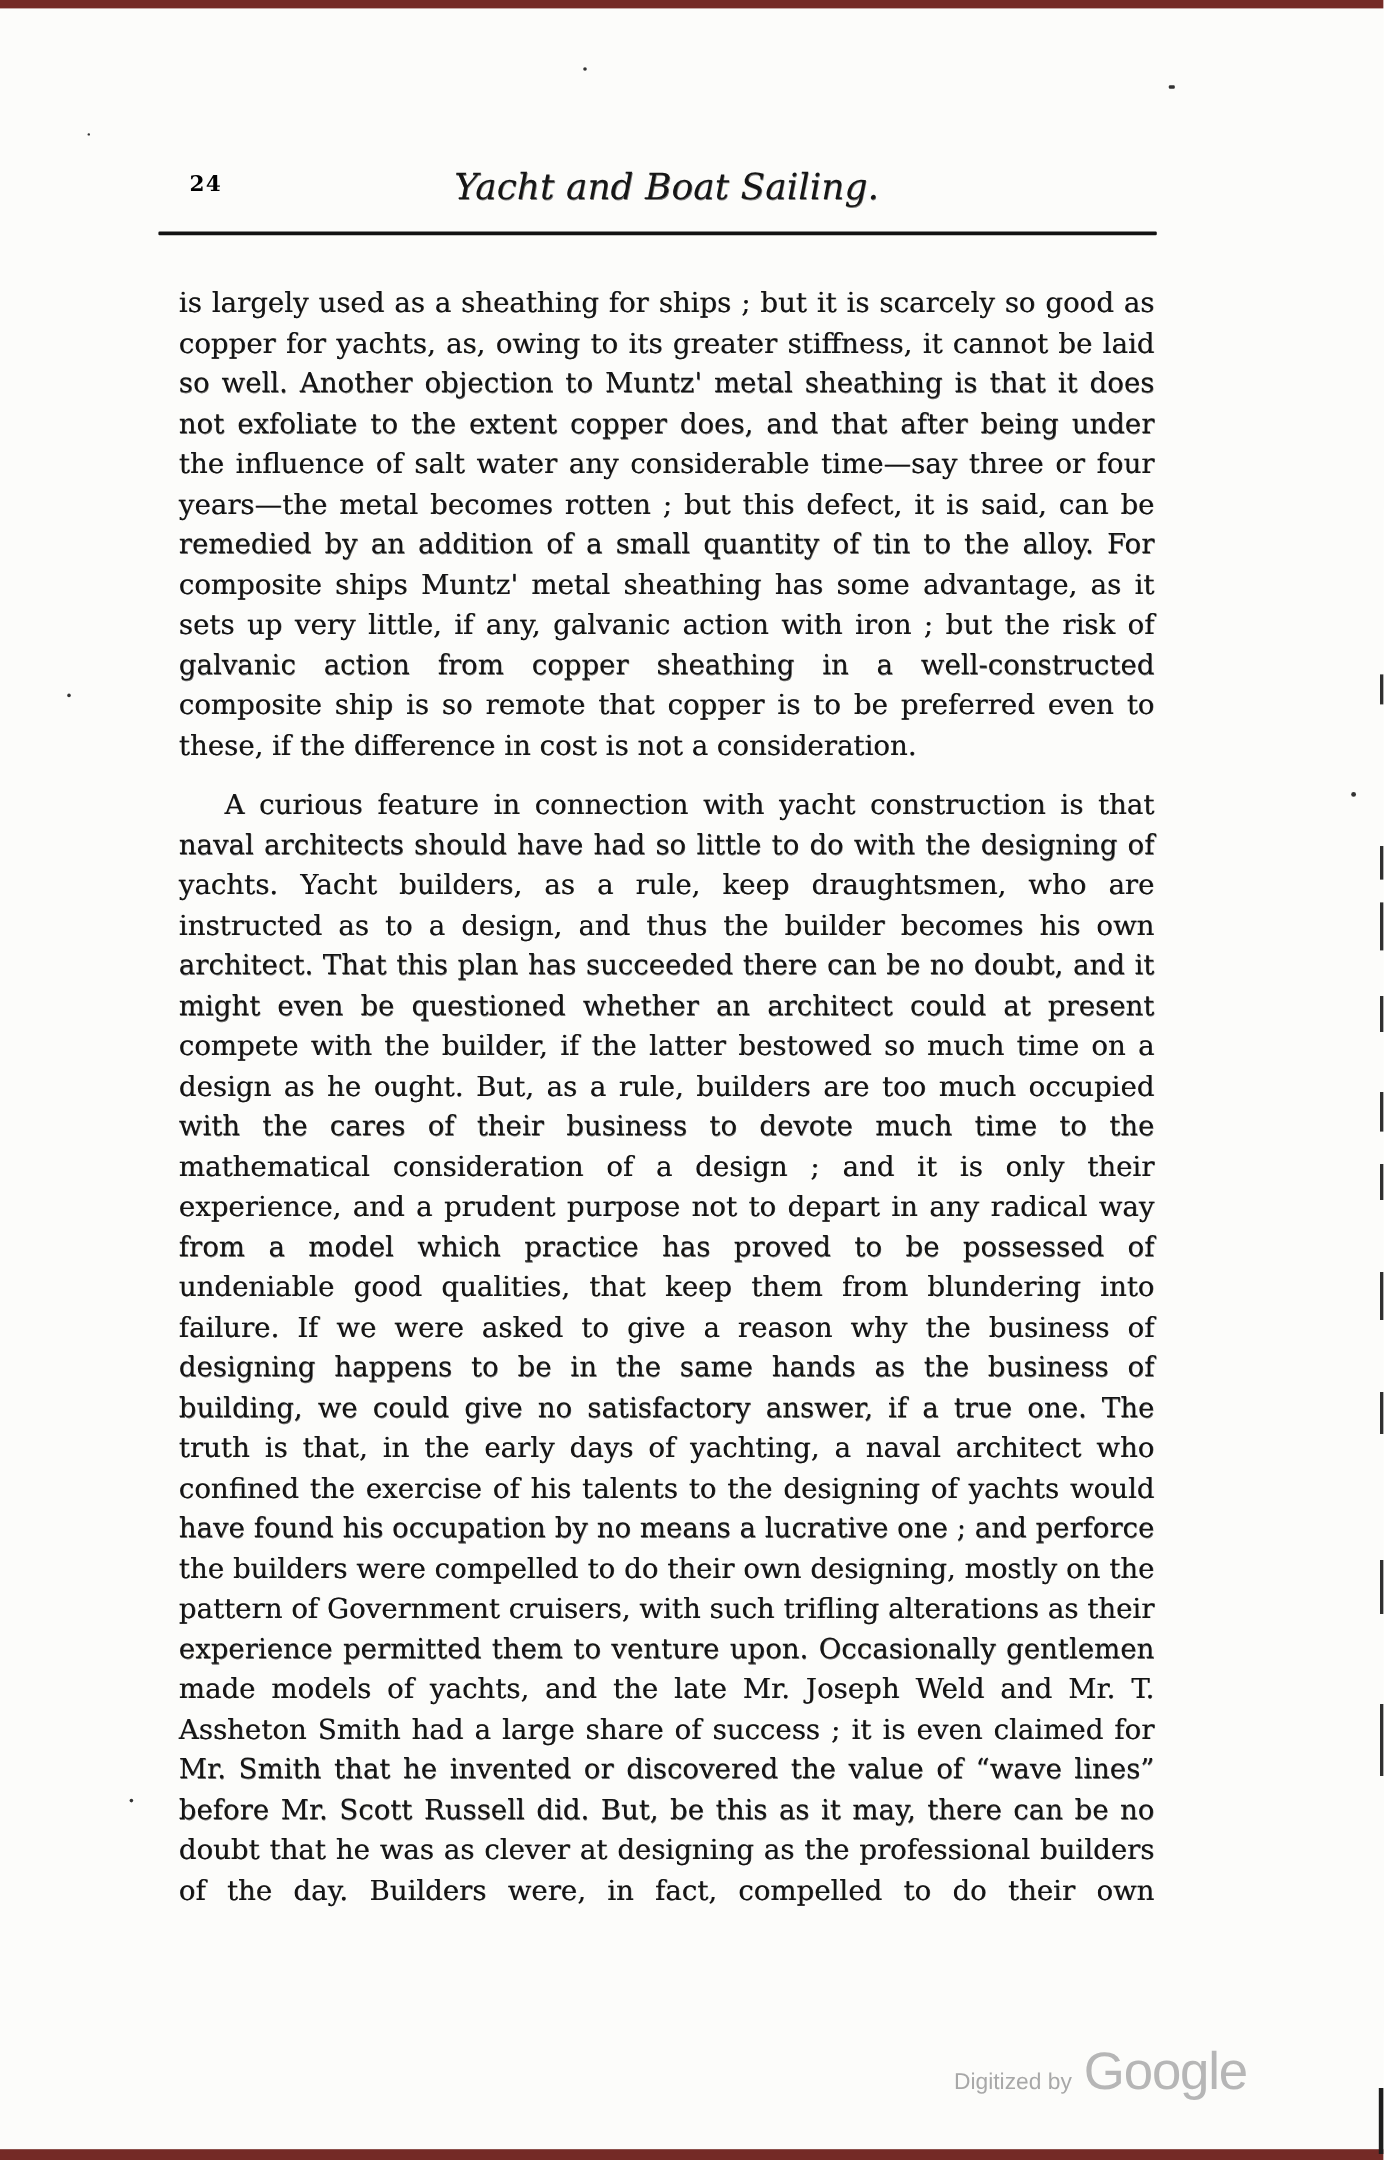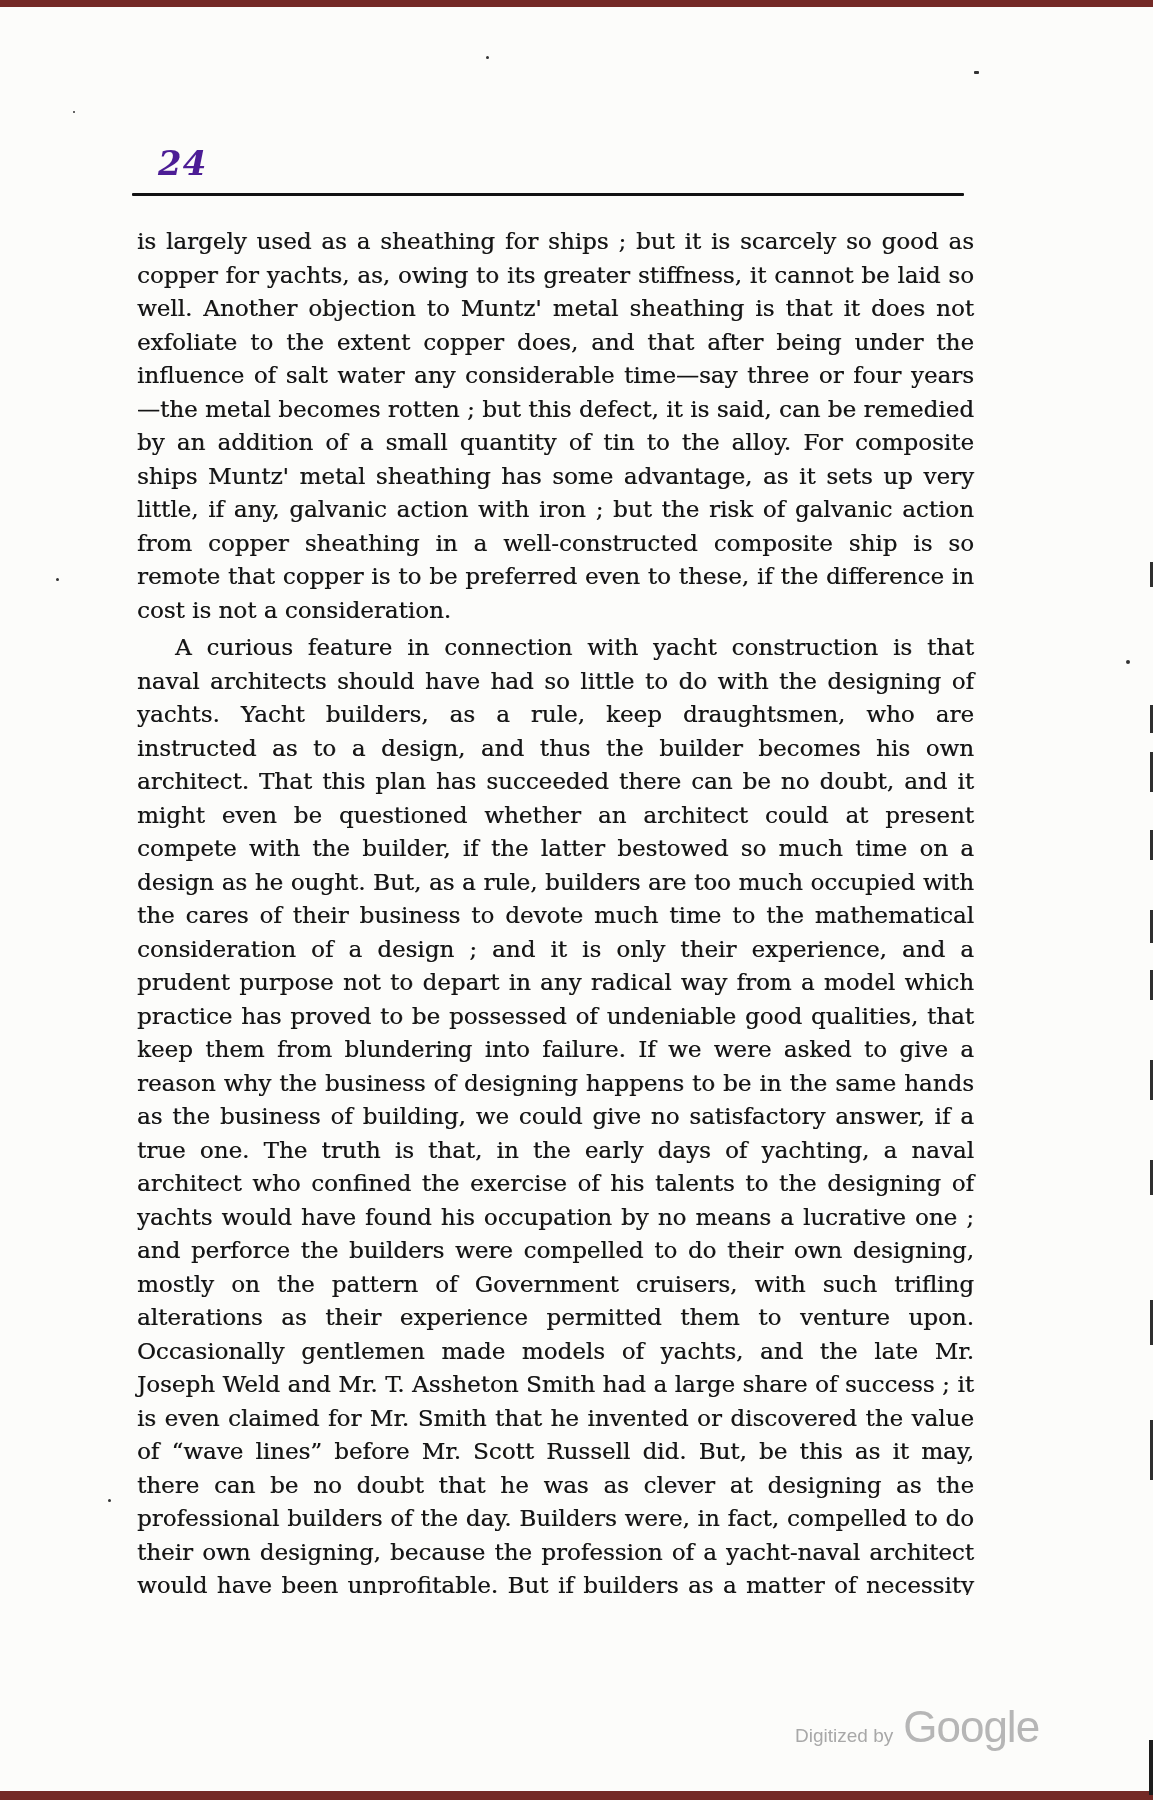--- a/index.html
+++ b/index.html
@@ -24,25 +24,24 @@
     background: #742a26;
   }
   .edge-bar.top    { top: 0; height: 7px; }
   .edge-bar.bottom { bottom: 0; height: 9px; }
 
   
   .page-number {
     position: absolute;
     left: 158px;
     top: 143px;
-    font-size: 34px;
+    font-size: 18px;
     font-weight: bold;
-    color: #4c1d95;
+    color: #000000;
     letter-spacing: 1px;
-    font-style: italic;
   }
   .running-title {
     position: absolute;
     left: 133px;
     top: 139px;
     width: 845px;
     text-align: center;
     font-style: italic;
     font-size: 30px;
     color: #151515;
@@ -65,21 +64,21 @@
     top: 221px;
     width: 845px;
     height: 1374px;
     overflow: hidden;
     font-size: 23px;
     line-height: 33.5px;
     color: #141414;
     text-shadow: 0.4px 0.3px 0.4px rgba(20,20,20,0.6);
   }
   .body-text p {
-    margin: 4px;
+    margin: 16px;
     text-align: justify;
   }
   .body-text p.indent {
     text-indent: 38px;
     text-align-last: justify; 
   }
 
   
   .watermark {
     position: absolute;
@@ -117,20 +116,21 @@
 </style>
 </head>
 <body>
 
 <div class="page">
 
   <div class="edge-bar top"></div>
   <div class="edge-bar bottom"></div>
 
   <div class="page-number">24</div>
+  <div class="running-title">Yacht and Boat Sailing.</div>
   <div class="header-rule"></div>
 
   <div class="body-text">
     <p>is largely used as a sheathing for ships ; but it is scarcely so good as copper for yachts, as, owing to its greater stiffness, it cannot be laid so well.  Another objection to Muntz' metal sheathing is that it does not exfoliate to the extent copper does, and that after being under the influence of salt water any considerable time—say three or four years—the metal becomes rotten ; but this defect, it is said, can be remedied by an addition of a small quantity of tin to the alloy.  For composite ships Muntz' metal sheathing has some advantage, as it sets up very little, if any, galvanic action with iron ; but the risk of galvanic action from copper sheathing in a well-constructed composite ship is so remote that copper is to be preferred even to these, if the difference in cost is not a consideration.</p>
     <p class="indent">A curious feature in connection with yacht construction is that naval architects should have had so little to do with the designing of yachts. Yacht builders, as a rule, keep draughtsmen, who are instructed as to a design, and thus the builder becomes his own architect.  That this plan has succeeded there can be no doubt, and it might even be questioned whether an architect could at present compete with the builder, if the latter bestowed so much time on a design as he ought.  But, as a rule, builders are too much occupied with the cares of their business to devote much time to the mathematical consideration of a design ; and it is only their experience, and a prudent purpose not to depart in any radical way from a model which practice has proved to be possessed of undeniable good qualities, that keep them from blundering into failure.  If we were asked to give a reason why the business of designing happens to be in the same hands as the business of building, we could give no satisfactory answer, if a true one.  The truth is that, in the early days of yachting, a naval architect who confined the exercise of his talents to the designing of yachts would have found his occupation by no means a lucrative one ; and perforce the builders were compelled to do their own designing, mostly on the pattern of Government cruisers, with such trifling alterations as their experience permitted them to venture upon.  Occasionally gentlemen made models of yachts, and the late Mr. Joseph Weld and Mr. T. Assheton Smith had a large share of success ; it is even claimed for Mr. Smith that he invented or discovered the value of “wave lines” before Mr. Scott Russell did.  But, be this as it may, there can be no doubt that he was as clever at designing as the professional builders of the day.  Builders were, in fact, compelled to do their own designing, because the profession of a yacht-naval architect would have been unprofitable.  But if builders as a matter of necessity did their own designing fifty years ago, it can scarcely be said that a similar necessity exists now, although the custom does.  During</p>
   </div>
 
   <div class="watermark">
     <span class="prefix">Digitized by</span>
     <span class="logo">Google</span>

